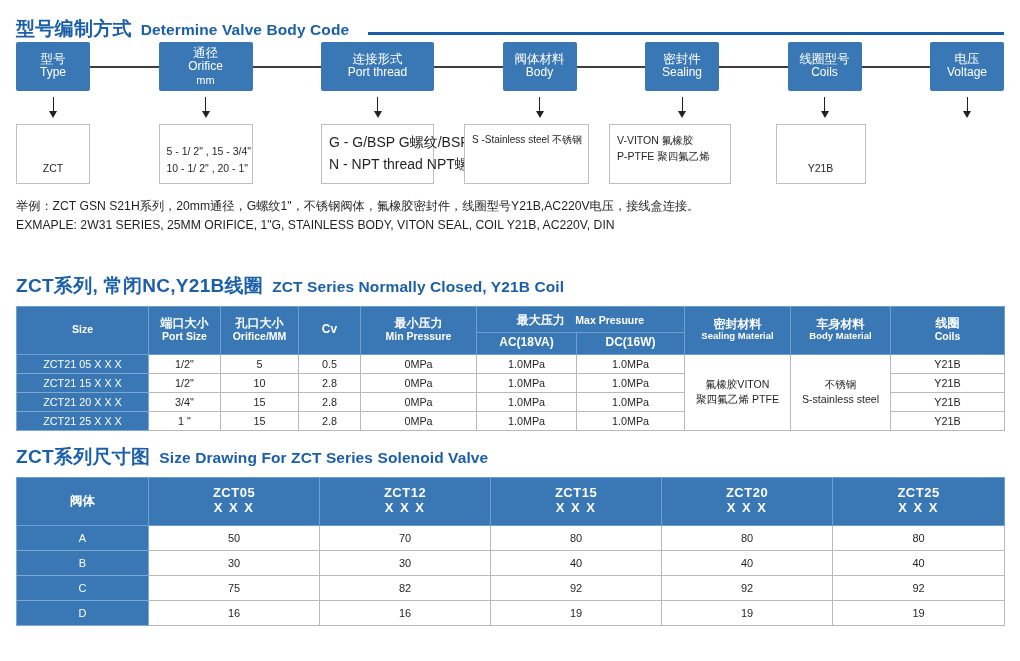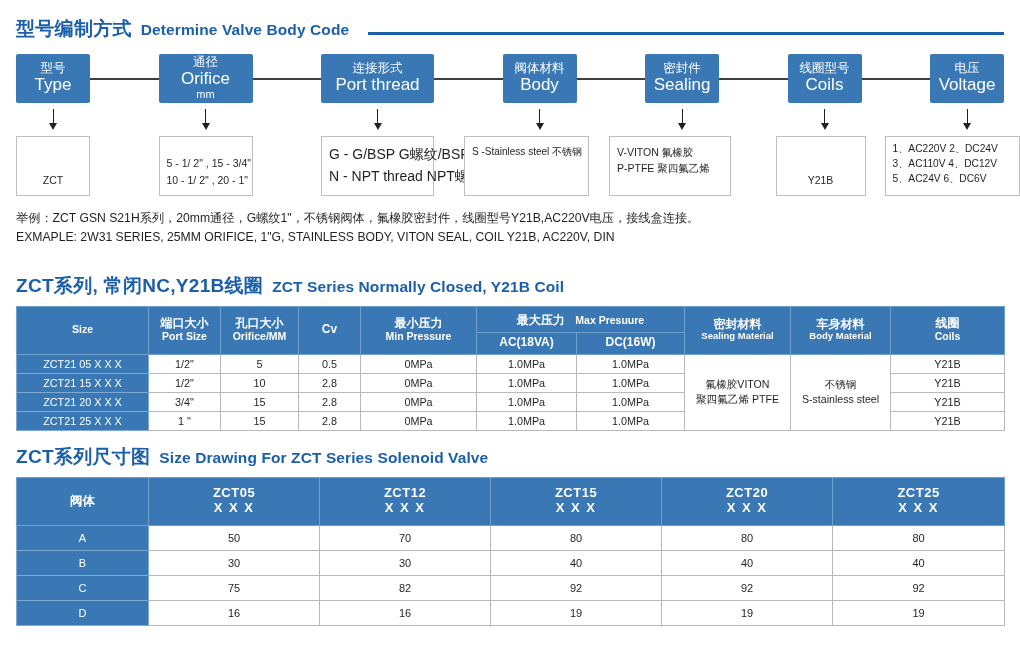--- a/index.html
+++ b/index.html
@@ -43,21 +43,21 @@
     min-width: 20px;
   }
 
   
   #sec1 {
     position: absolute;
     left: 16px;
     top: 16px;
     width: 988px;
   }
-  #sec1 .section-title { margin-bottom: 12px; }
+  #sec1 .section-title { }
 
   .flow {
     display: flex;
     align-items: flex-start;
     width: 988px;
   }
   .flow-col {
     display: flex;
     flex-direction: column;
     align-items: center;
@@ -70,21 +70,21 @@
     padding: 6px 4px 7px;
     box-sizing: border-box;
     width: 100%;
     height: 49px;
     display: flex;
     flex-direction: column;
     justify-content: center;
     line-height: 1.12;
   }
   .flow-head .cn { font-size: 12.5px; }
-  .flow-head .en { font-size: 17px; }
+  .flow-head .en { font-size: 12px; }
   .flow-head .sub { font-size: 11px; }
 
   .arrow-zone {
     height: 33px;
     display: flex;
     align-items: center;
     justify-content: center;
   }
   .arrow-down {
     width: 9px;
@@ -319,25 +319,20 @@
       </div>
 
     <div class="flow-col" style="width:74px">
       <div class="flow-head">
         <span class="cn">电压</span>
         <span class="en">Voltage</span>
       </div>
       <div class="arrow-zone">
           <span class="arrow-down"></span>
         </div>
-      <div class="flow-box" style="width:135px;margin-left:-30px;font-size:10.2px;line-height:1.45;padding-top:5px">
-        <div class="r">1、AC220V  2、DC24V</div>
-        <div class="r">3、AC110V  4、DC12V</div>
-        <div class="r">5、AC24V    6、DC6V</div>
-      </div>
     </div>
 
   </div>
 
   <div class="example">
     <div>举例：ZCT  GSN S21H系列，20mm通径，G螺纹1"，不锈钢阀体，氟橡胶密封件，线圈型号Y21B,AC220V电压，接线盒连接。</div>
     <div>EXMAPLE: 2W31 SERIES, 25MM ORIFICE, 1"G, STAINLESS BODY, VITON SEAL, COIL Y21B, AC220V, DIN</div>
   </div>
 </div>
 

